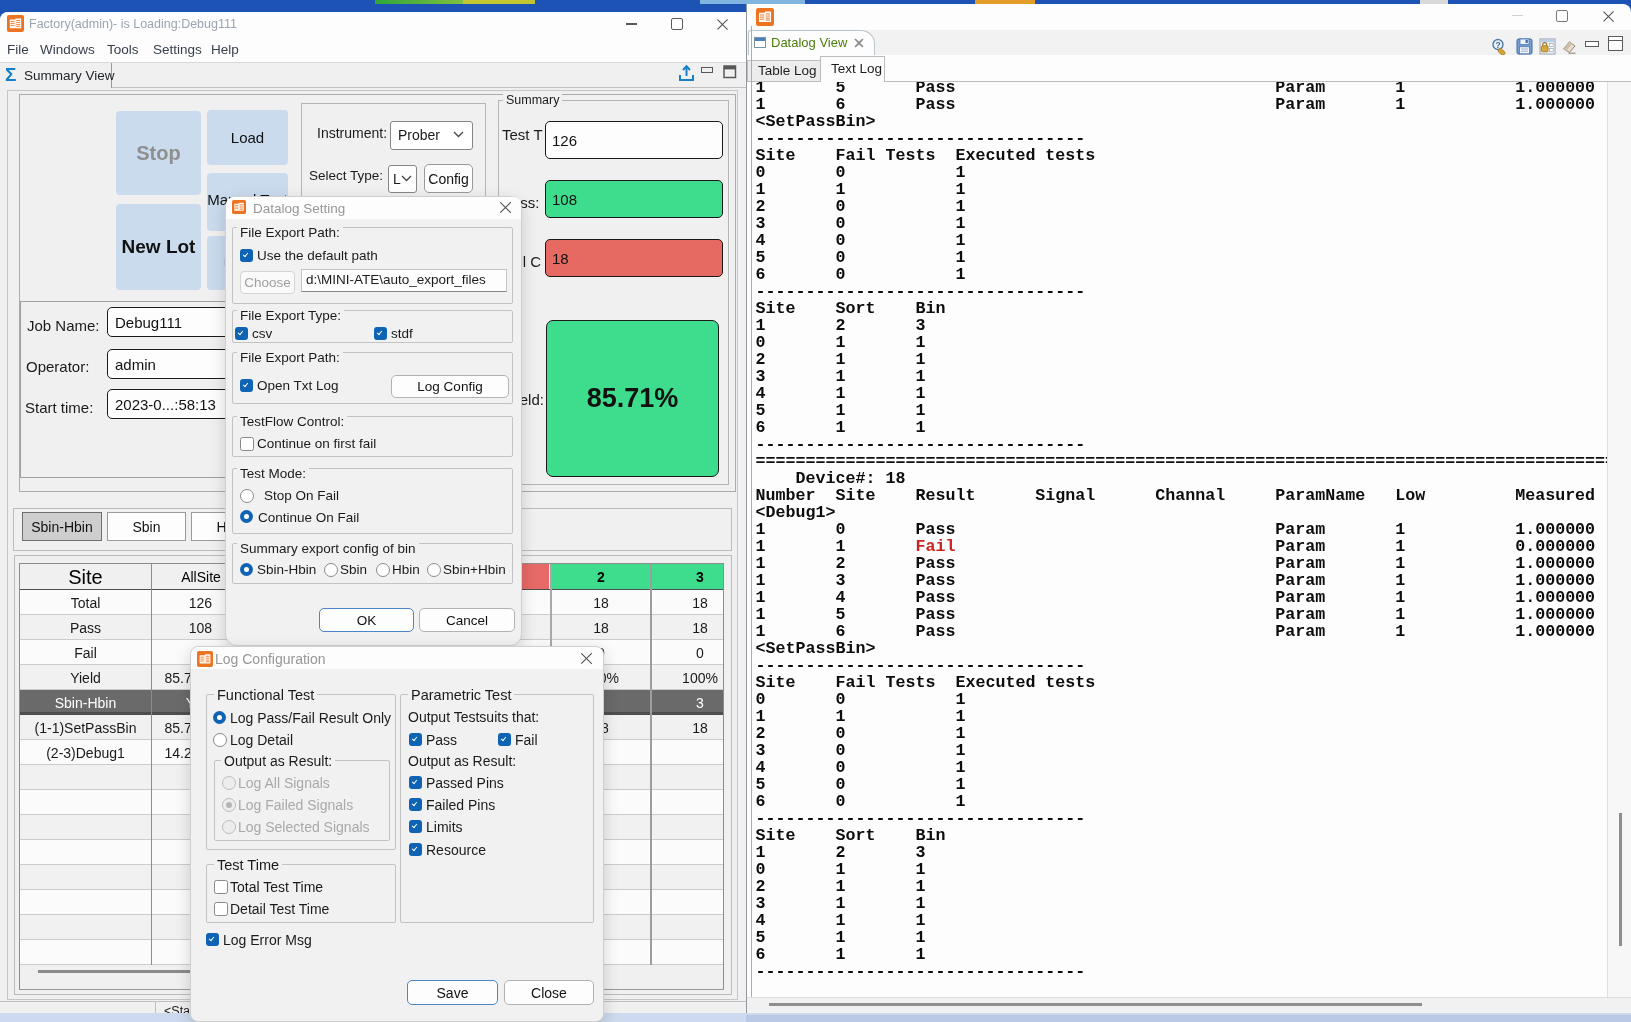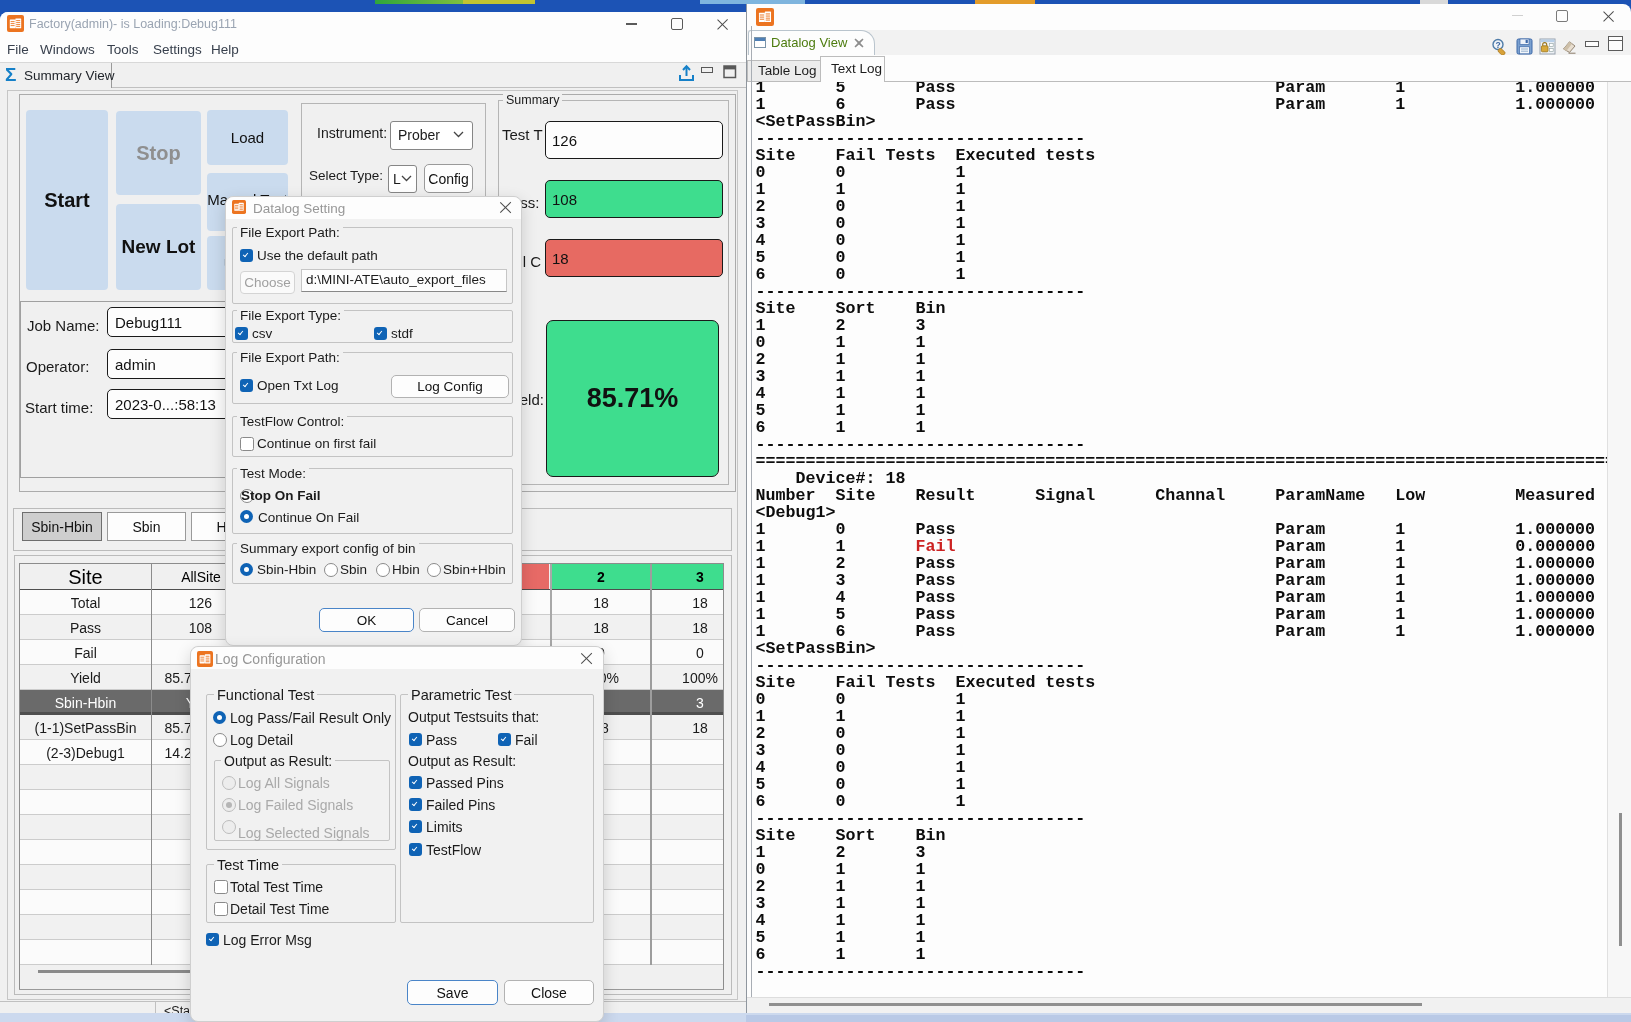--- a/index.html
+++ b/index.html
@@ -80,21 +80,20 @@
       </g>
     </svg>
   <div class="abs" style="left:701px;top:55px;width:10px;height:3.6px;border:1.2px solid #585858;"></div>
   <svg class="abs" style="left:723px;top:53px;" width="14" height="14" viewBox="0 0 14 14">
       <rect x="1" y="1" width="11.5" height="11.5" fill="none" stroke="#585858" stroke-width="1.5"></rect>
       <rect x="1" y="1" width="11.5" height="3.4" fill="#585858"></rect>
     </svg>
 
   <div class="abs" style="left:7px;top:78px;width:731px;height:910px;border:1px solid #c6c6c6;background:#f0f0f0;box-sizing:border-box;"></div>
   <div class="abs" style="left:19px;top:82px;width:717px;height:398px;border:1px solid #ababab;background:#f0f0f0;box-sizing:border-box;"></div>
-  <div class="btn" style="left:26px;top:98px;width:82px;height:180px;font-size:20px;font-weight:700;">Start</div>
   <div class="btn" style="left:116px;top:192px;width:85px;height:86px;font-size:19px;font-weight:700;">New Lot</div>
   <div class="btn" style="left:116px;top:99px;width:85px;height:84px;font-size:20px;font-weight:700;color:#8f8f8f;">Stop</div>
   <div class="btn" style="left:207px;top:98px;width:81px;height:55px;font-size:15px;">Load</div>
   <div class="btn" style="left:207px;top:161px;width:81px;height:58px;font-size:15px;align-items:flex-start;padding-top:18px;box-sizing:border-box;">Manual Test</div>
   <div class="btn" style="left:207px;top:224px;width:81px;height:54px;font-size:15px;">Unload</div>
 
   <div class="abs" style="left:301px;top:91px;width:183px;height:300px;border:1px solid #b5b5b5;"></div>
   <div class="lab" style="left:317px;top:113px;font-size:14px;">Instrument:</div>
   <div class="abs" style="left:390px;top:109px;width:81px;height:27px;background:#fff;border:1px solid #868686;border-radius:3px;"></div>
   <div class="lab" style="left:398px;top:115px;font-size:14px;">Prober</div>
@@ -341,21 +340,21 @@
   <div class="abs" style="left:860px;top:78px;width:24px;height:915px;background:#f7f7f7;border-left:1px solid #e0e0e0;"></div>
   <div class="abs" style="left:872px;top:809px;width:2.5px;height:133px;background:#8f8f8f;"></div>
 
   <div class="abs" style="left:0;top:993px;width:885px;height:18px;background:#f1f1f1;border-top:1px solid #dddddd;"></div>
   <div class="abs" style="left:22px;top:999px;width:653px;height:2.6px;background:#8f8f8f;"></div>
 </div>
 
 <div class="abs" style="left:0;top:1013px;width:1631px;height:9px;background:#ccd9ee;"></div>
 <div class="abs" style="left:746px;top:1015px;width:885px;height:7px;background:#b9c9e6;"></div>
 
-<div class="dlg" style="left:225px;top:196px;width:295px;height:448px;">
+<div class="dlg" style="left:225px;top:196px;width:295px;height:448px;border-radius:12px;">
 <div class="dtit"></div>
 <svg class="abs" style="left:6px;top:3px;" width="14" height="14" viewBox="0 0 17 17">
       <rect width="17" height="17" rx="2" fill="#ec7420"></rect>
       <rect x="2.8" y="4.6" width="5.6" height="8.6" rx="0.5" fill="#fff"></rect>
       <rect x="8.3" y="3.4" width="5.9" height="9.8" rx="0.5" fill="#fff"></rect>
       <g stroke="#ec7420" stroke-width="0.9">
         <line x1="3.6" y1="6.6" x2="7.6" y2="6.6"></line>
         <line x1="3.6" y1="8.6" x2="7.6" y2="8.6"></line>
         <line x1="3.6" y1="10.6" x2="7.6" y2="10.6"></line>
         <line x1="9.2" y1="5.6" x2="13.2" y2="5.6"></line>
@@ -384,21 +383,21 @@
 <div class="cb" style="left:14px;top:182px;"></div>
 <div class="lab" style="left:31px;top:181px;font-size:13.5px;">Open Txt Log</div>
 <div class="wbtn" style="left:165px;top:178px;width:116px;height:21px;font-size:13.5px;">Log Config</div>
 <div class="gbox" style="left:6px;top:219px;width:279px;height:39px;"></div>
 <div class="glab" style="left:11px;top:217px;font-size:13.5px;">TestFlow Control:</div>
 <div class="cbe" style="left:14px;top:240px;"></div>
 <div class="lab" style="left:31px;top:239px;font-size:13.5px;">Continue on first fail</div>
 <div class="gbox" style="left:6px;top:271px;width:279px;height:64px;"></div>
 <div class="glab" style="left:11px;top:269px;font-size:13.5px;">Test Mode:</div>
 <div class="rb" style="left:14px;top:292px;"></div>
-<div class="lab" style="left:15px;top:291px;font-size:13.5px;font-weight:bold;">Stop On Fail</div>
+<div class="lab" style="left:38px;top:291px;font-size:13.5px;">Stop On Fail</div>
 <div class="rbs" style="left:14px;top:313px;"></div>
 <div class="lab" style="left:32px;top:313px;font-size:13.5px;">Continue On Fail</div>
 <div class="gbox" style="left:6px;top:346px;width:279px;height:39px;"></div>
 <div class="glab" style="left:11px;top:344px;font-size:13.5px;">Summary export config of bin</div>
 <div class="rbs" style="left:14px;top:366px;"></div>
 <div class="lab" style="left:31px;top:365px;font-size:13.5px;">Sbin-Hbin</div>
 <div class="rb" style="left:98px;top:366px;"></div>
 <div class="lab" style="left:114px;top:365px;font-size:13.5px;">Sbin</div>
 <div class="rb" style="left:150px;top:366px;"></div>
 <div class="lab" style="left:166px;top:365px;font-size:13.5px;">Hbin</div>
@@ -431,21 +430,21 @@
 <div class="lab" style="left:39px;top:63px;font-size:14px;">Log Pass/Fail Result Only</div>
 <div class="rb" style="left:22px;top:86px;"></div>
 <div class="lab" style="left:39px;top:85px;font-size:14px;">Log Detail</div>
 <div class="gbox" style="left:23px;top:113px;width:174px;height:79px;"></div>
 <div class="glab" style="left:30px;top:106px;font-size:14px;">Output as Result:</div>
 <div class="rbd" style="left:31px;top:129px;"></div>
 <div class="lab" style="left:47px;top:128px;font-size:14px;color:#a9a9a9;">Log All Signals</div>
 <div class="rbd rbdd" style="left:31px;top:151px;"></div>
 <div class="lab" style="left:47px;top:150px;font-size:14px;color:#a9a9a9;">Log Failed Signals</div>
 <div class="rbd" style="left:31px;top:173px;"></div>
-<div class="lab" style="left:47px;top:178px;font-size:14px;color:#a9a9a9;">Log Selected Signals</div>
+<div class="lab" style="left:47px;top:172px;font-size:14px;color:#a9a9a9;">Log Selected Signals</div>
 <div class="gbox" style="left:15px;top:217px;width:188px;height:57px;"></div>
 <div class="glab" style="left:23px;top:210px;font-size:14.5px;">Test Time</div>
 <div class="cbe" style="left:23px;top:233px;"></div>
 <div class="lab" style="left:39px;top:232px;font-size:14px;">Total Test Time</div>
 <div class="cbe" style="left:23px;top:255px;"></div>
 <div class="lab" style="left:39px;top:254px;font-size:14px;">Detail Test Time</div>
 <div class="cb" style="left:15px;top:286px;"></div>
 <div class="lab" style="left:32px;top:285px;font-size:14px;">Log Error Msg</div>
 <div class="gbox" style="left:209px;top:47px;width:192px;height:227px;"></div>
 <div class="glab" style="left:217px;top:40px;font-size:14.5px;">Parametric Test</div>
@@ -455,16 +454,16 @@
 <div class="cb" style="left:307px;top:86px;"></div>
 <div class="lab" style="left:324px;top:85px;font-size:14px;">Fail</div>
 <div class="lab" style="left:217px;top:106px;font-size:14px;">Output as Result:</div>
 <div class="cb" style="left:218px;top:129px;"></div>
 <div class="lab" style="left:235px;top:128px;font-size:14px;">Passed Pins</div>
 <div class="cb" style="left:218px;top:151px;"></div>
 <div class="lab" style="left:235px;top:150px;font-size:14px;">Failed Pins</div>
 <div class="cb" style="left:218px;top:173px;"></div>
 <div class="lab" style="left:235px;top:172px;font-size:14px;">Limits</div>
 <div class="cb" style="left:218px;top:196px;"></div>
-<div class="lab" style="left:235px;top:195px;font-size:14px;">TestFlow</div>
+<div class="lab" style="left:235px;top:195px;font-size:14px;">Resource</div>
 <div class="wbtn" style="left:216px;top:333px;width:89px;height:23px;font-size:14px;border:1.4px solid #4a85c8;">Save</div>
 <div class="wbtn" style="left:313px;top:333px;width:88px;height:23px;font-size:14px;">Close</div>
 </div>
 
 </body></html>

